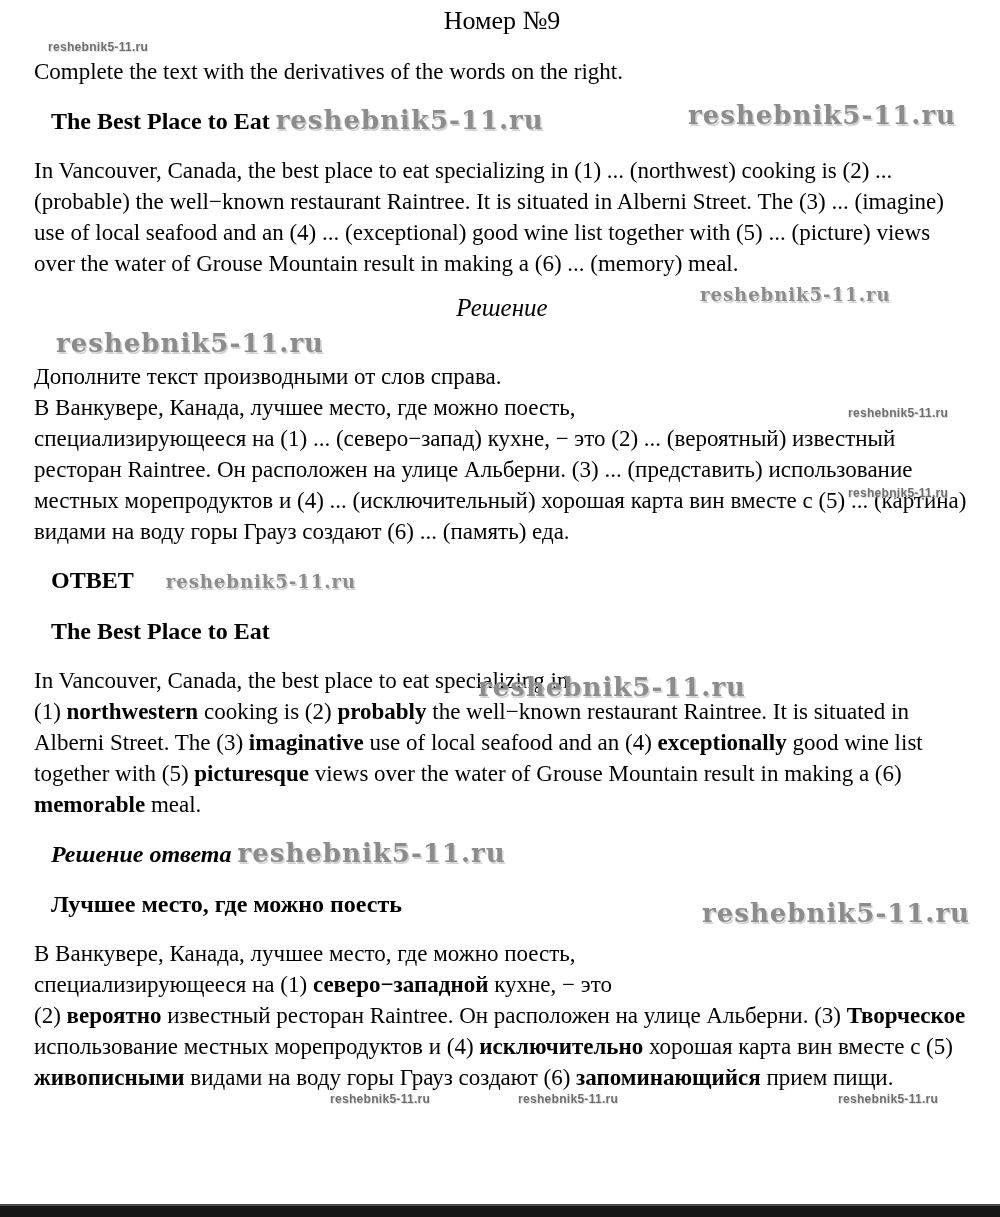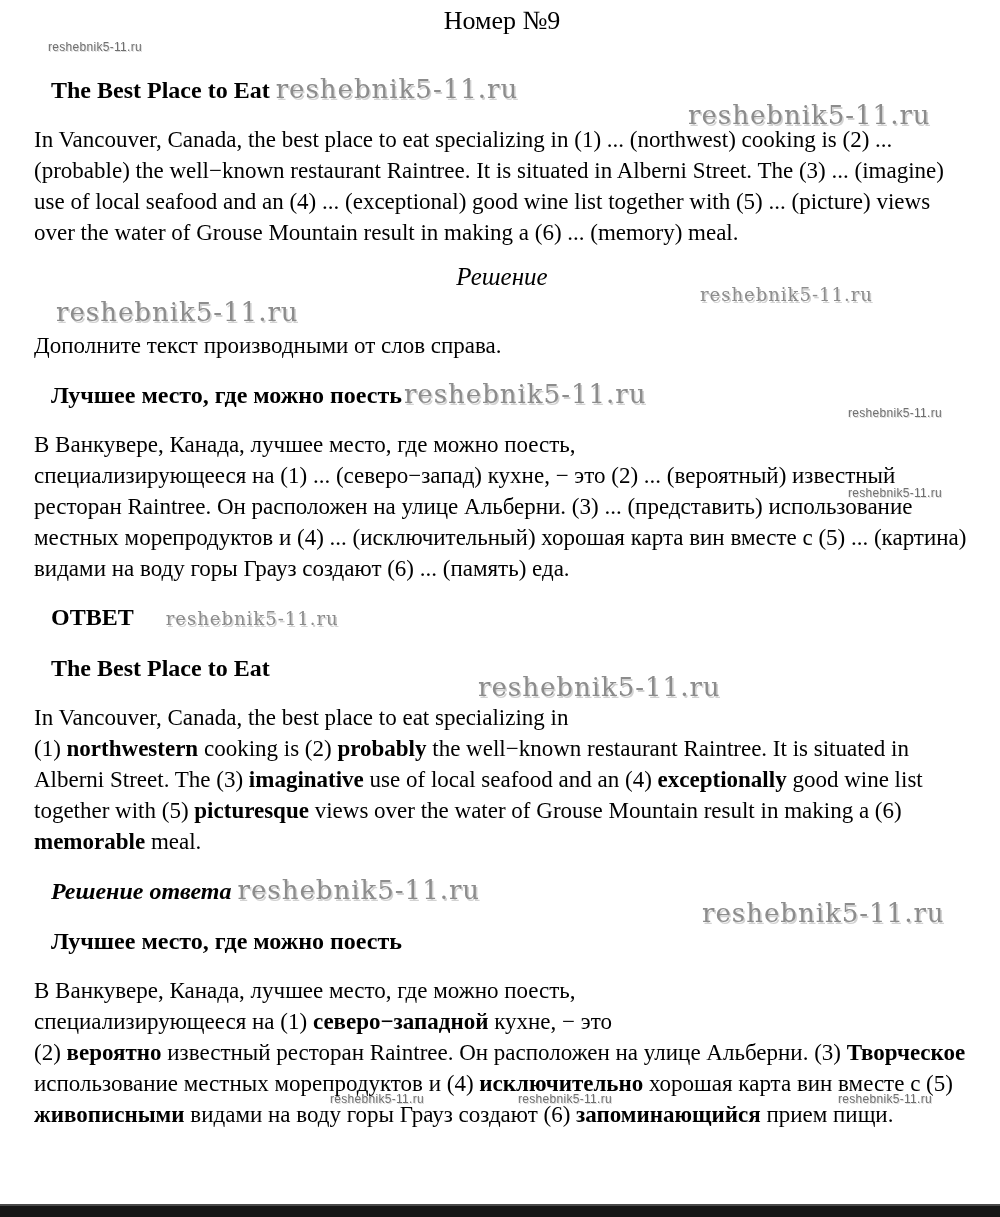--- a/index.html
+++ b/index.html
@@ -17,21 +17,21 @@
   .bold { font-weight:bold; }
   .bold-italic { font-weight:bold; font-style:italic; }
   .para { margin:0; }
   .line { margin:17px; }
   .heading { font-size:24px; line-height:33px; }
   .solution-heading { font-size:25px; line-height:34px; margin-top:12px;font-style:italic; }
 
   
   .wm {
     font-family:"DejaVu Serif", serif;
-    font-weight:normal;
+    font-weight:bold;
     color:#8c8c8c;
     letter-spacing:1px;
     text-shadow:1.5px 1.5px 0 #d2d2d2;
     white-space:nowrap;
   }
   .wm-lg { font-size:26px; }
   .wm-md { font-size:18px; }
   .wm-sm {
     font-family:"Liberation Sans", sans-serif;
     font-size:12px;
@@ -55,37 +55,35 @@
 <body>
 
 <div class="page">
 
   <div class="content">
 
     <div class="doc-title">Номер №9</div>
 
     <div class="wm wm-sm wm-top">reshebnik5-11.ru</div>
 
+    <p class="para">Complete the text with the derivatives of the words on the right.</p>
 
     <div class="line heading">
       <span class="bold">The Best Place to Eat</span><span class="wm wm-lg inline-wm">reshebnik5-11.ru</span>
     </div>
 
     <p class="para">In Vancouver, Canada, the best place to eat specializing in (1) ... (northwest) cooking is (2) ... (probable) the well−known restaurant Raintree. It is situated in Alberni Street. The (3) ... (imagine) use of local seafood and an (4) ... (exceptional) good wine list together with (5) ... (picture) views over the water of Grouse Mountain result in making a (6) ... (memory) meal.</p>
 
     <div class="center solution-heading">Решение</div>
 
     <div class="wm wm-lg wm-block">reshebnik5-11.ru</div>
 
 
     <p class="para">Дополните текст производными от слов справа.</p>
 
-    <div class="line heading">
-      <span class="bold">Лучшее место, где можно поесть</span><span class="wm wm-lg" style="margin-left:2px;">reshebnik5-11.ru</span>
-    </div>
 
     <p class="para"><span>В Ванкувере, Канада, лучшее место, где можно поесть,</span><br><span>специализирующееся на (1) ... (северо−запад) кухне, − это (2) ... (вероятный) известный ресторан Raintree. Он расположен на улице Альберни. (3) ... (представить) использование местных морепродуктов и (4) ... (исключительный) хорошая карта вин вместе с (5) ... (картина) видами на воду горы Грауз создают (6) ... (память) еда.</span></p>
 
     <div class="line heading">
       <span class="bold">ОТВЕТ</span><span class="wm wm-md" style="margin-left:32px;">reshebnik5-11.ru</span>
     </div>
 
     <div class="line heading bold">The Best Place to Eat</div>
 
     <p class="para"><span>In Vancouver, Canada, the best place to eat specializing in</span><br><span>(1) </span><b>northwestern</b><span> cooking is (2) </span><b>probably</b><span> the well−known restaurant Raintree. It is situated in Alberni Street. The (3) </span><b>imaginative</b><span> use of local seafood and an (4) </span><b>exceptionally</b><span> good wine list together with (5) </span><b>picturesque</b><span> views over the water of Grouse Mountain result in making a (6) </span><b>memorable</b><span> meal.</span></p>

